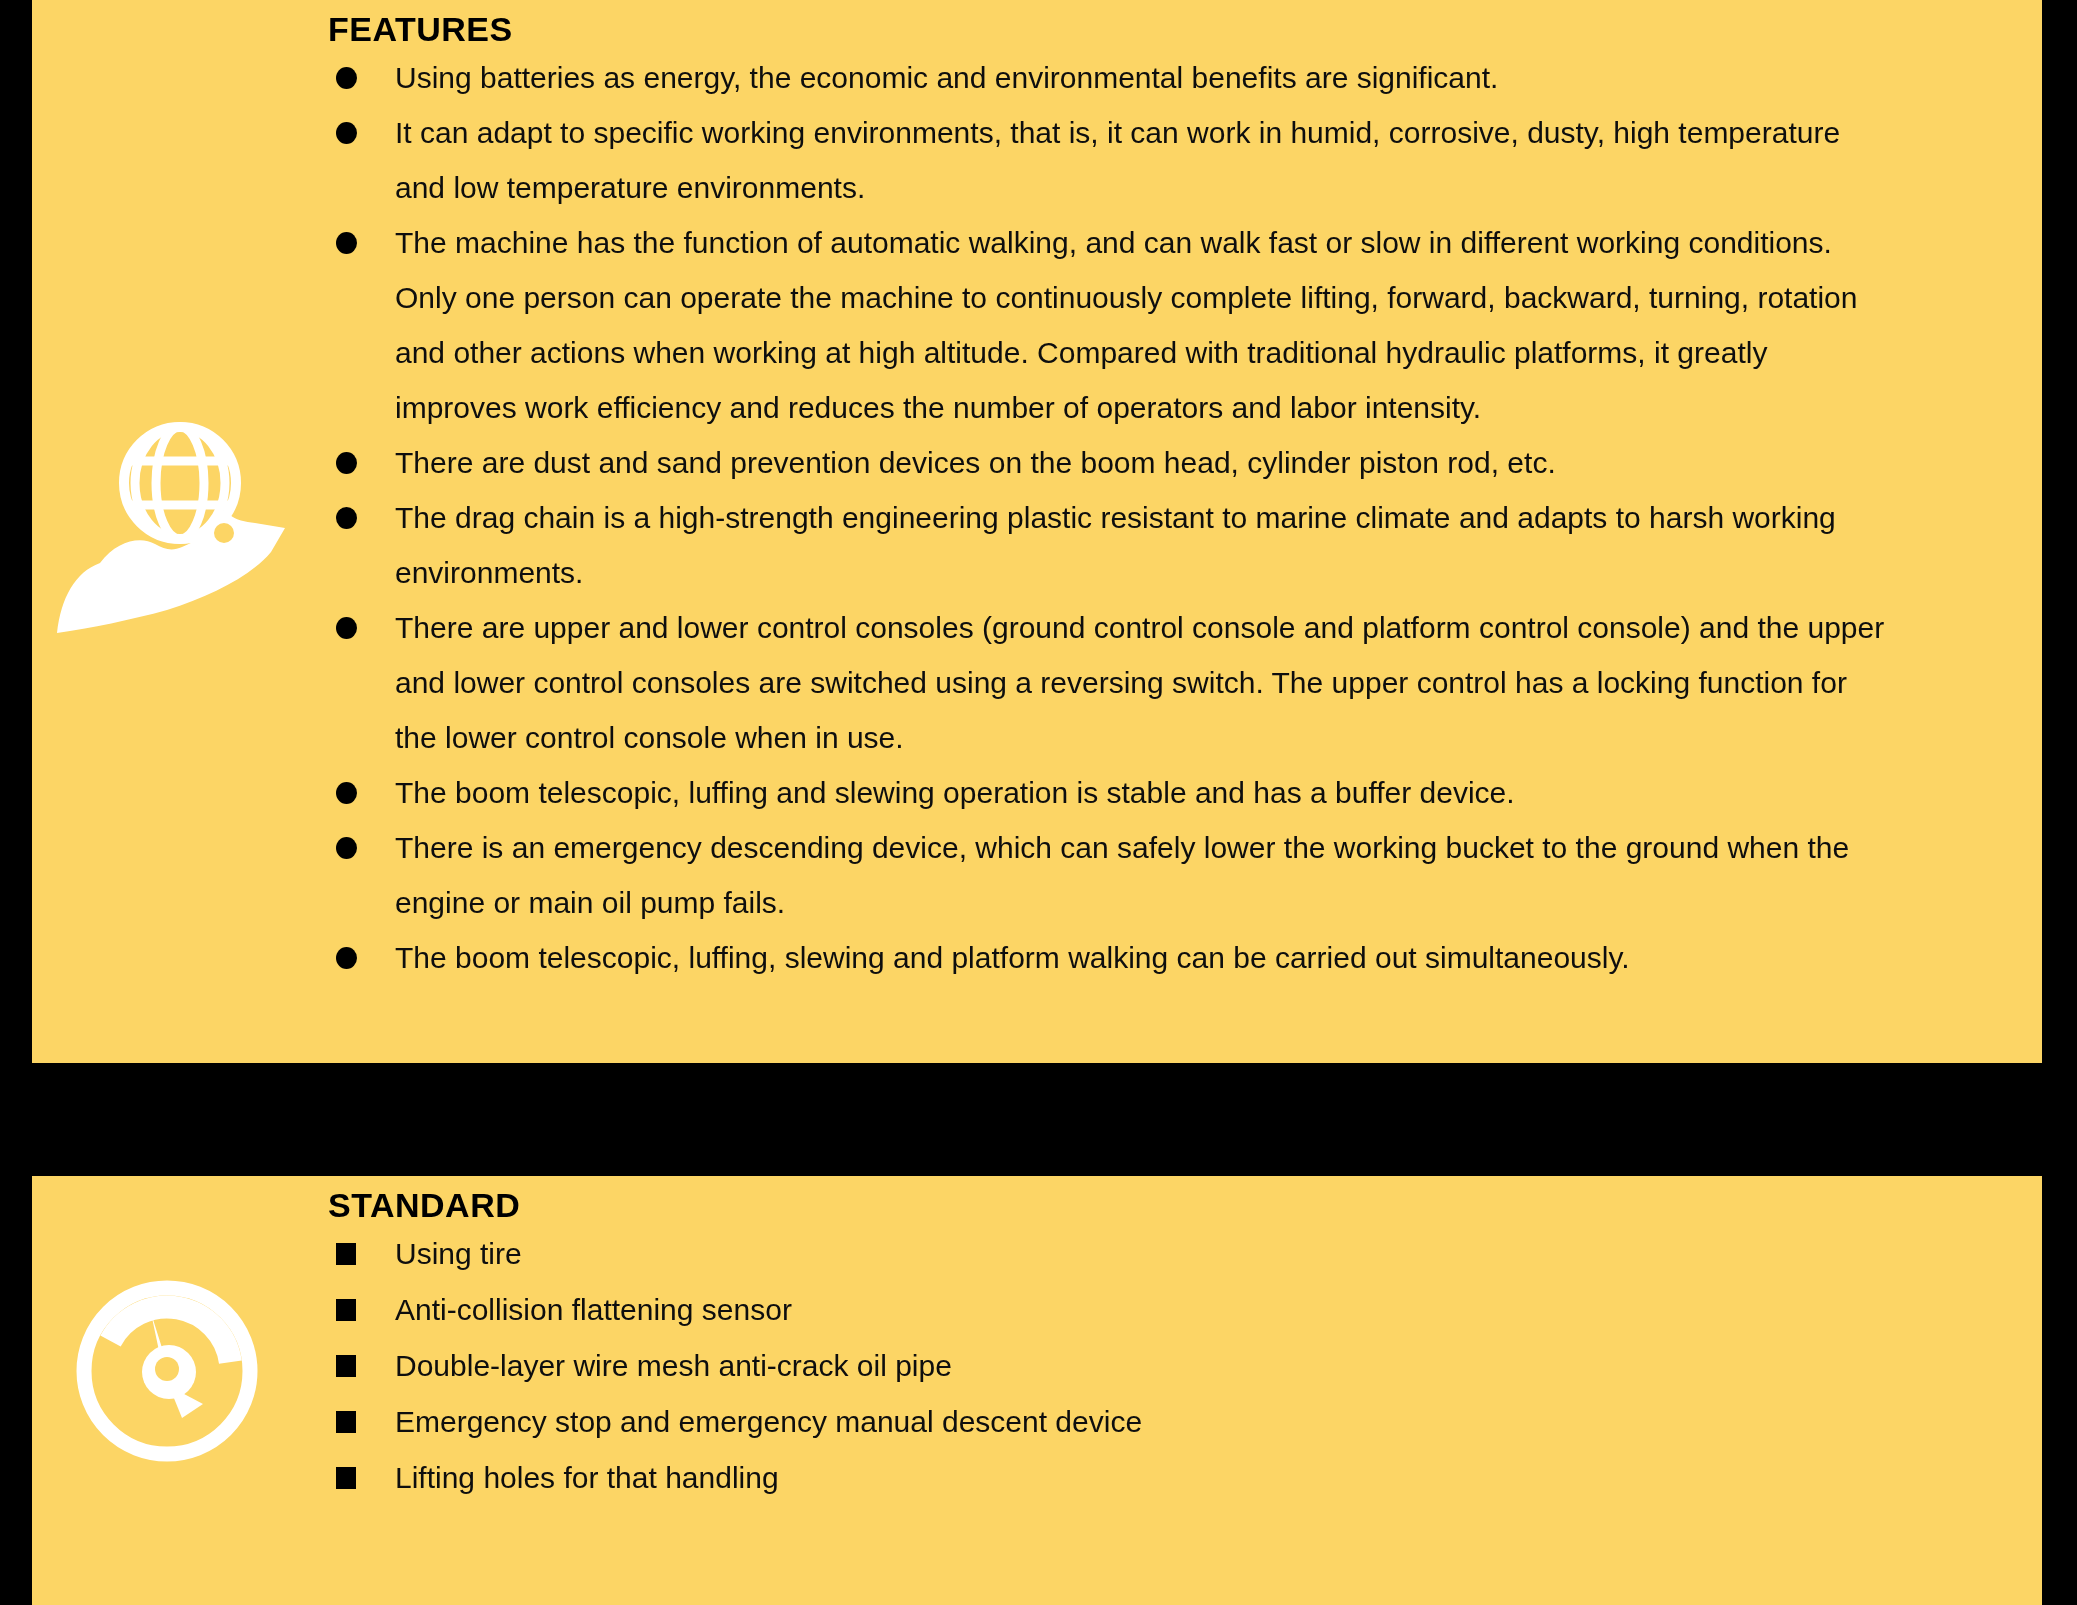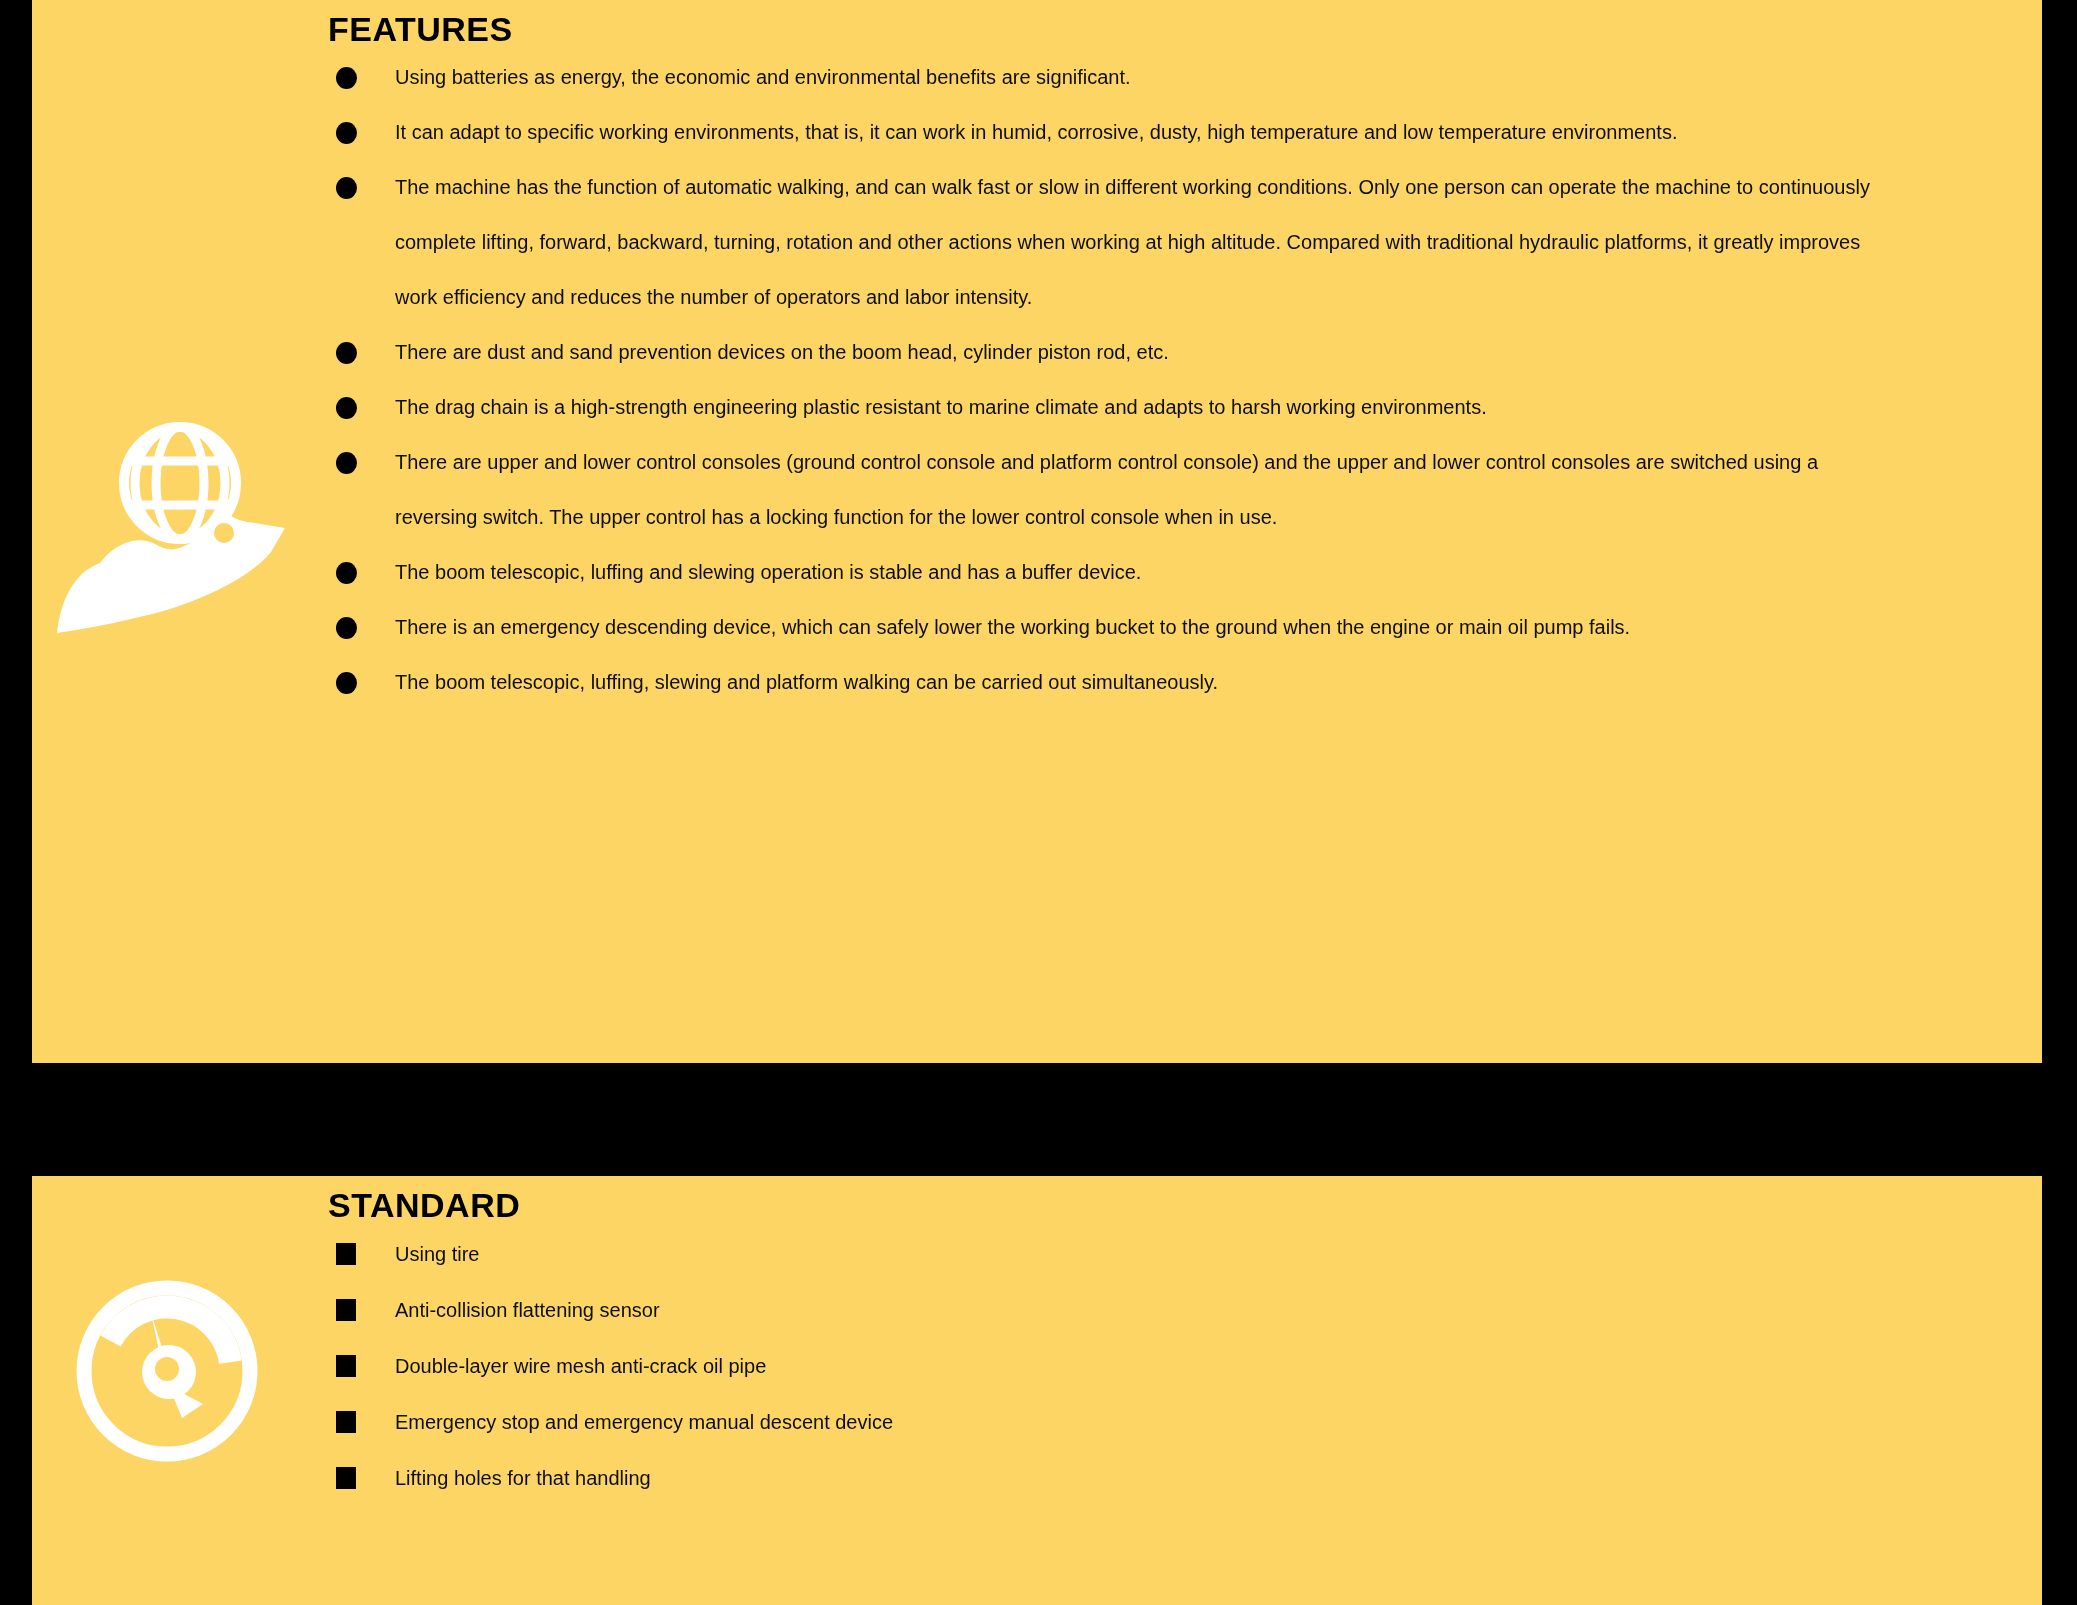--- a/index.html
+++ b/index.html
@@ -43,21 +43,21 @@
     font-size: 34px;
     font-weight: bold;
     line-height: 42px;
     color: #000;
     letter-spacing: 0.5px;
   }
   ul.bullet-list { margin: 0; padding: 0; list-style: none; max-width: 1570px; }
   ul.bullet-list li {
     position: relative;
     padding-left: 67px;
-    font-size: 20px;
+    font-size: 30px;
     max-width: 1500px;
   }
   .features ul.bullet-list li { line-height: 55px; }
   .standard ul.bullet-list li { line-height: 56px; }
 
   .marker {
     position: absolute;
     left: 8px;
     display: inline-block;
     background: #000;

